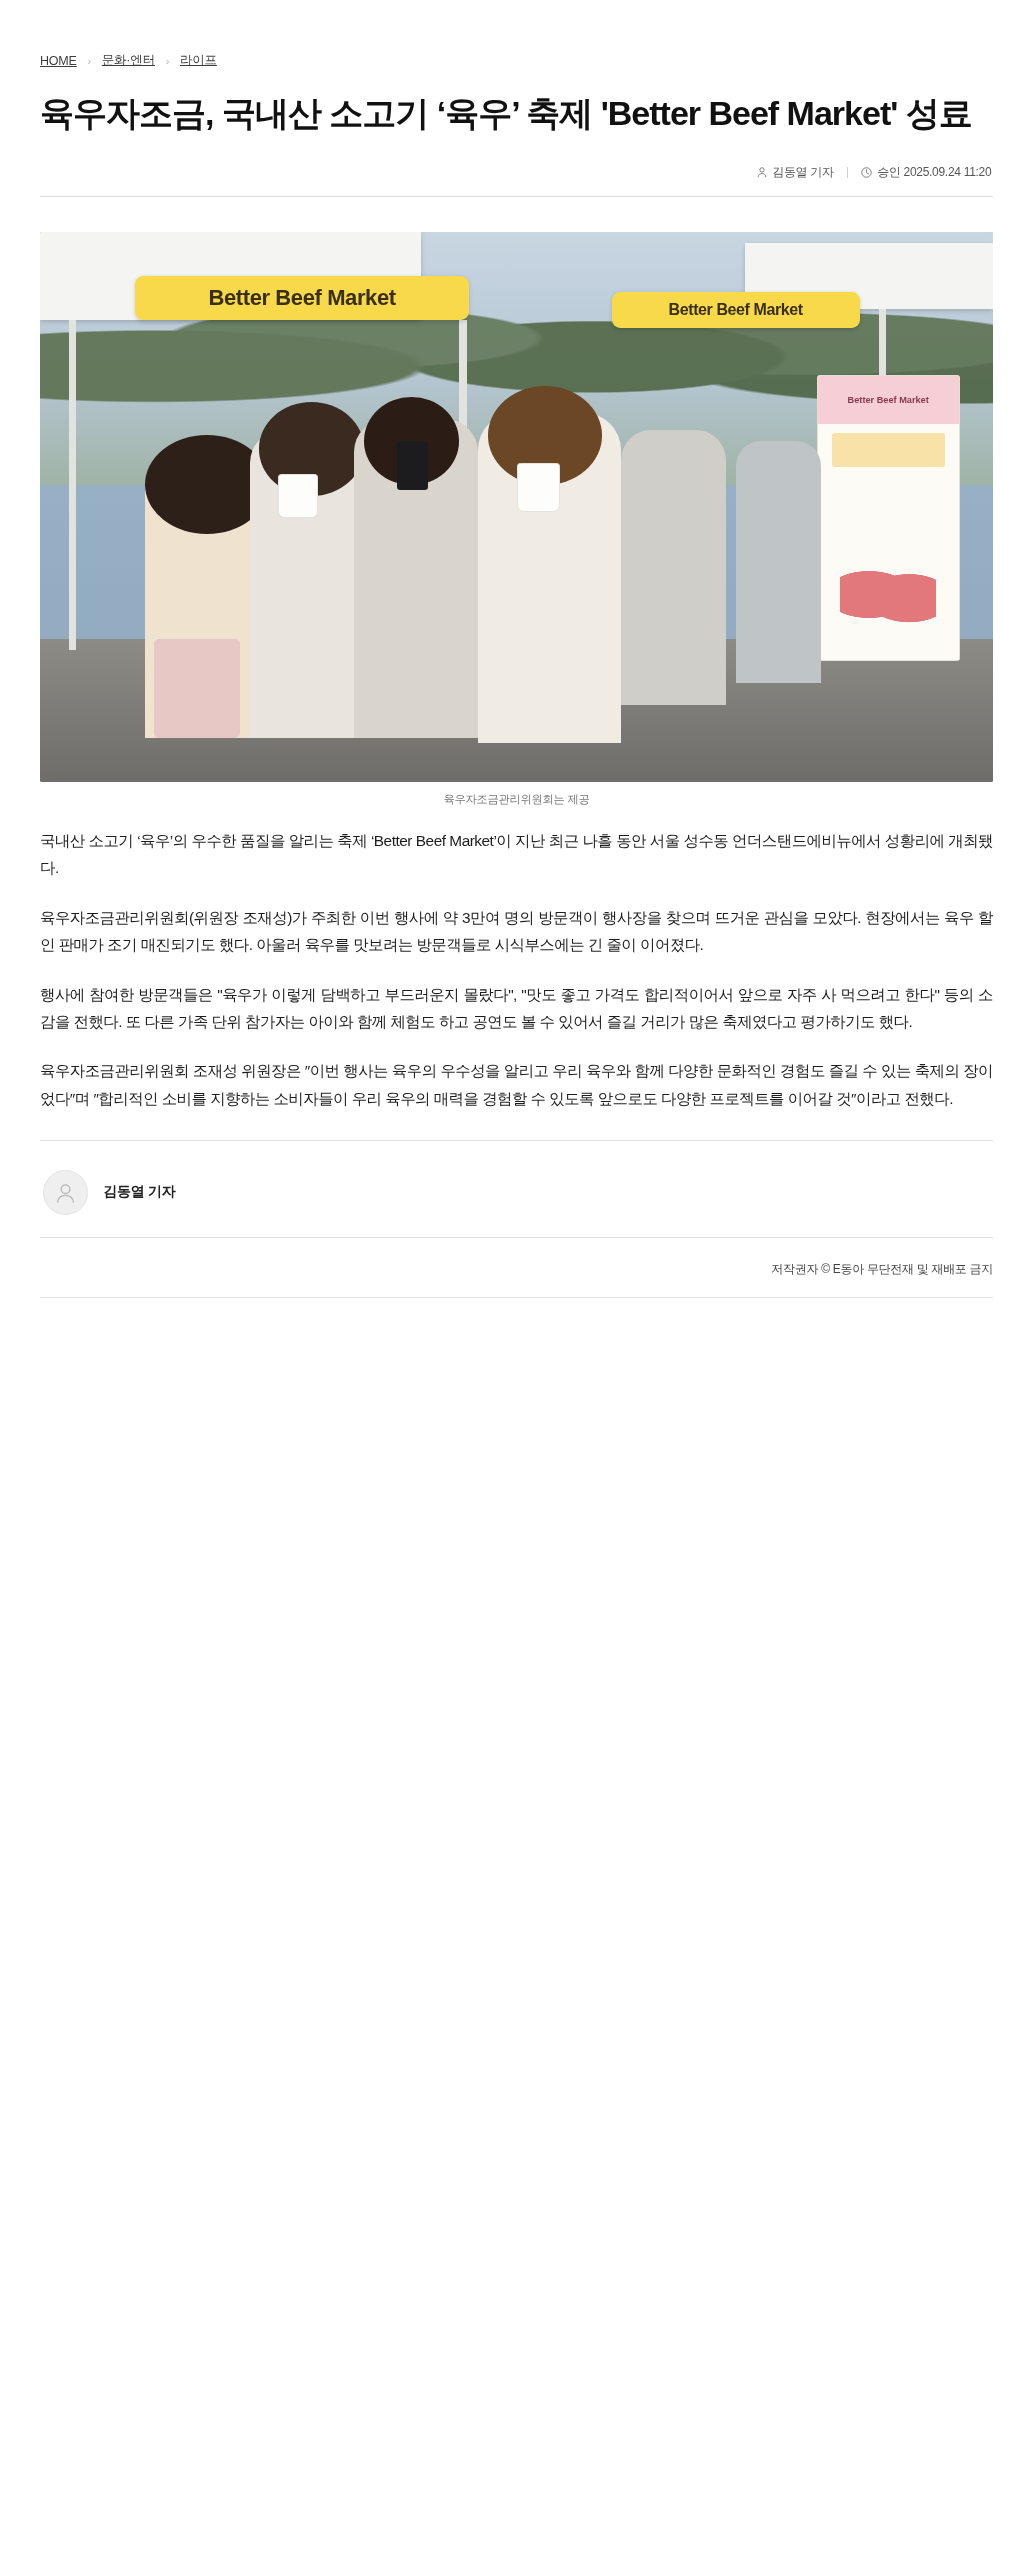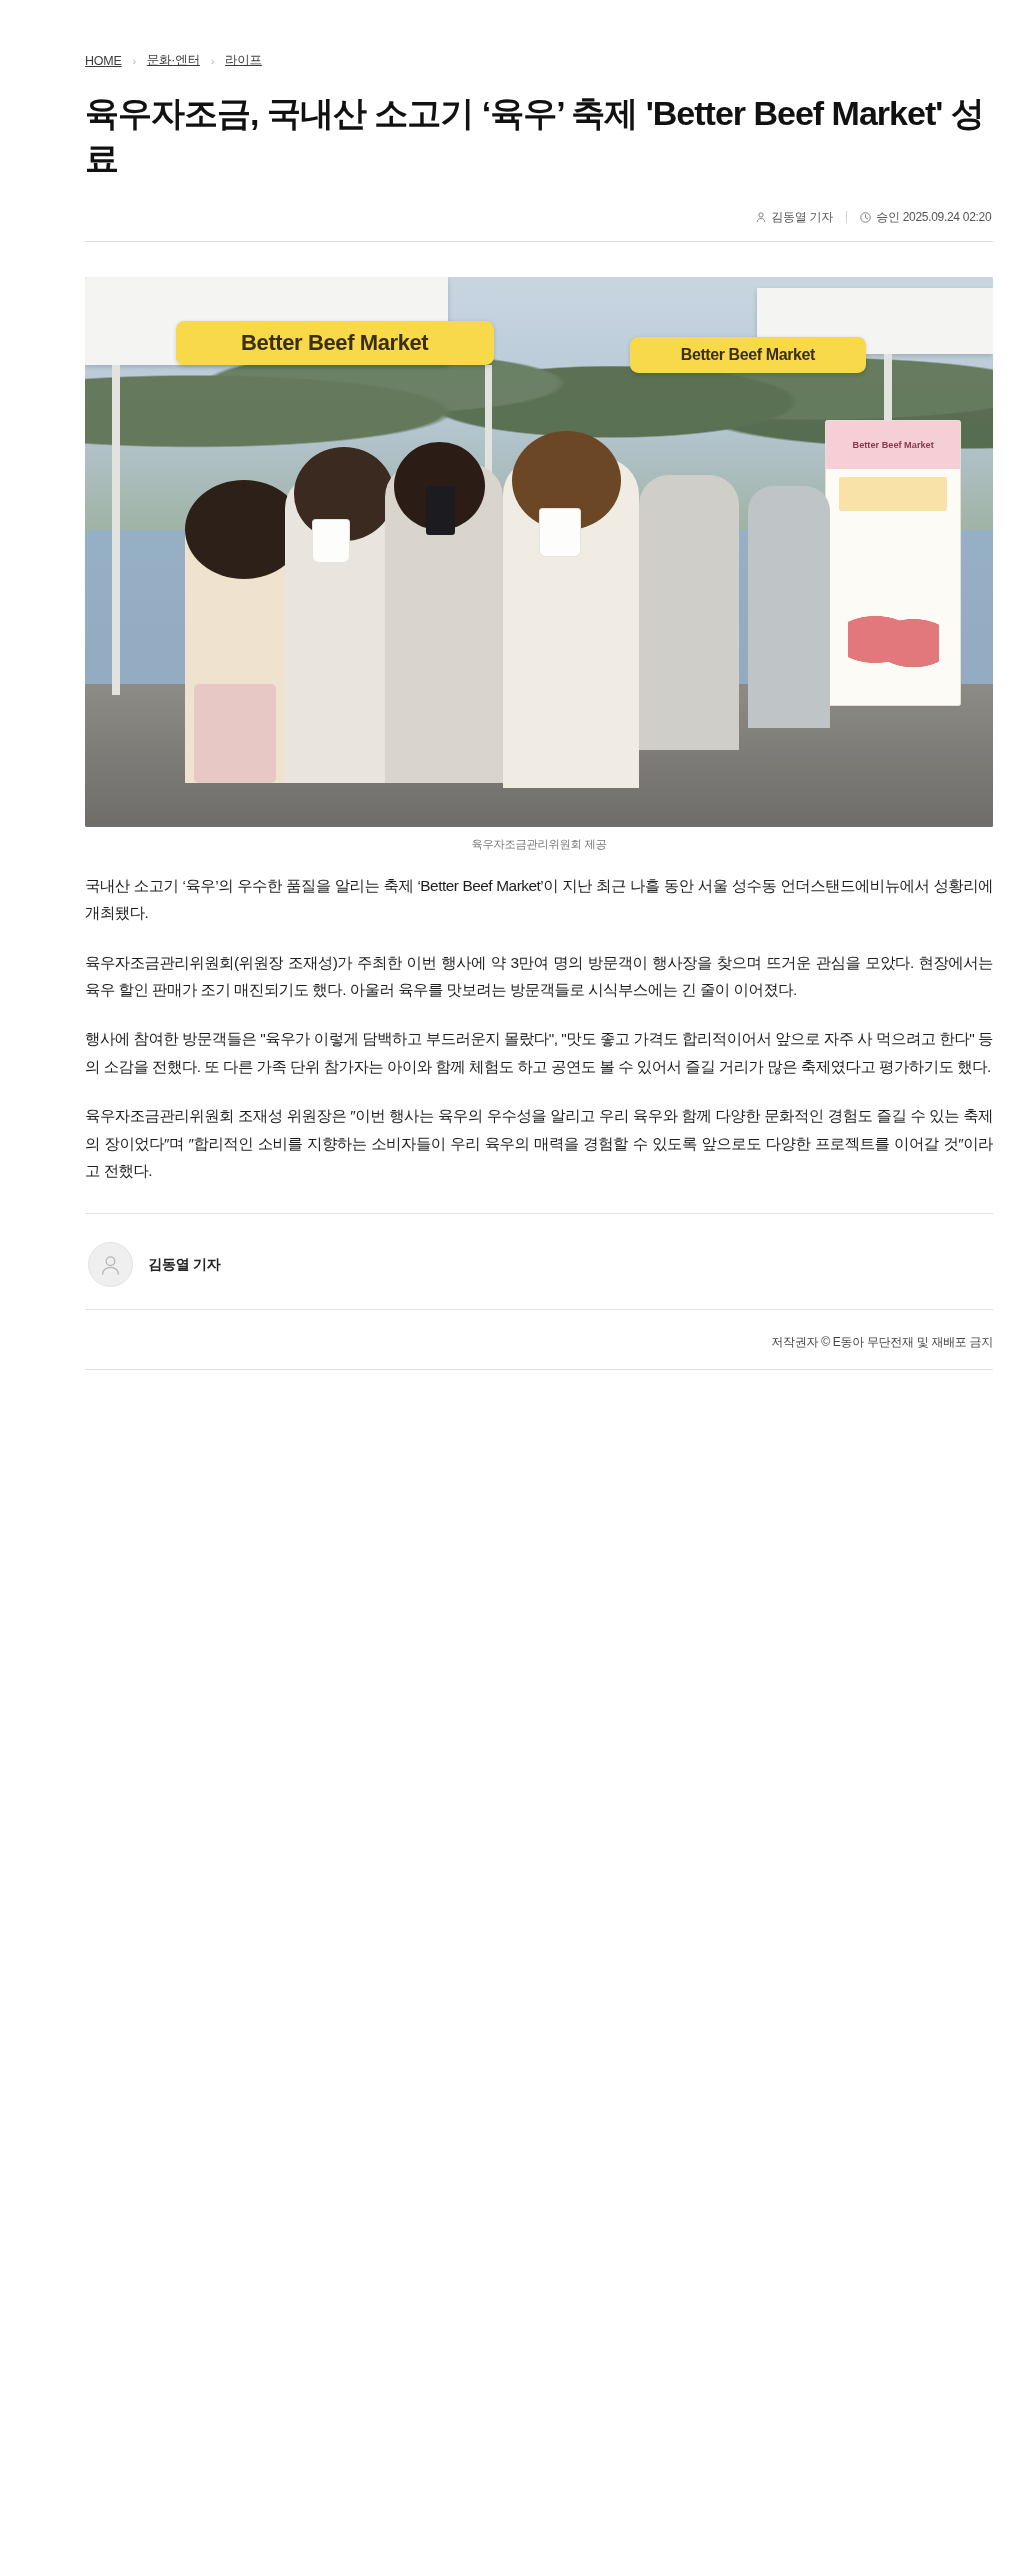--- a/index.html
+++ b/index.html
@@ -8,21 +8,20 @@
     padding: 0;
     background: #e9e9e9;
     font-family: "Liberation Sans", sans-serif;
   }
   .page {
     width: 1033px;
     min-height: 2576px;
     margin: 0 auto;
     background: #ffffff;
     position: relative;
-    padding-left: 45px;
   }
   .content {
     padding: 0 40px;
   }
 
   
   .breadcrumb {
     display: flex;
     align-items: center;
     gap: 8.3px;
@@ -288,21 +287,21 @@
         <span>김동열 기자</span>
       </span>
       <span class="divider"></span>
       <span class="item">
         <span class="mini-icon">
           <svg width="11" height="11" viewBox="0 0 13 13">
               <circle cx="6.5" cy="6.5" r="5.6" fill="none" stroke="#777" stroke-width="1.1"></circle>
               <path d="M6.5 3.3V6.7l2.5 1.5" fill="none" stroke="#777" stroke-width="1.1" stroke-linecap="round"></path>
             </svg>
         </span>
-        <span>승인 2025.09.24 02:20</span>
+        <span>승인 2025.09.24 11:20</span>
       </span>
     </div>
 
     <hr class="rule">
 
     <figure class="figure">
       <div class="photo">
         <div class="ph-sky"></div>
         <div class="ph-trees"></div>
         <div class="ph-ground"></div>
@@ -331,21 +330,21 @@
         <div class="person p4"></div>
         <div class="p4-hair"></div>
         <div class="person p5"></div>
         <div class="person p6"></div>
 
         <div class="cup cup-a"></div>
         <div class="cup cup-b"></div>
         <div class="phone"></div>
         <div class="bag"></div>
       </div>
-      <figcaption class="figcap">육우자조금관리위원회 제공</figcaption>
+      <figcaption class="figcap">육우자조금관리위원회는 제공</figcaption>
     </figure>
 
     <div class="body">
       <p class="lead">국내산 소고기 ‘육우’의 우수한 품질을 알리는 축제 ‘Better Beef Market’이 지난 최근 나흘 동안 서울 성수동 언더스탠드에비뉴에서 성황리에 개최됐다.</p>
       <p>육우자조금관리위원회(위원장 조재성)가 주최한 이번 행사에 약 3만여 명의 방문객이 행사장을 찾으며 뜨거운 관심을 모았다. 현장에서는 육우 할인 판매가 조기 매진되기도 했다. 아울러 육우를 맛보려는 방문객들로 시식부스에는 긴 줄이 이어졌다.</p>
       <p>행사에 참여한 방문객들은 "육우가 이렇게 담백하고 부드러운지 몰랐다", "맛도 좋고 가격도 합리적이어서 앞으로 자주 사 먹으려고 한다" 등의 소감을 전했다. 또 다른 가족 단위 참가자는 아이와 함께 체험도 하고 공연도 볼 수 있어서 즐길 거리가 많은 축제였다고 평가하기도 했다.</p>
       <p>육우자조금관리위원회 조재성 위원장은 ″이번 행사는 육우의 우수성을 알리고 우리 육우와 함께 다양한 문화적인 경험도 즐길 수 있는 축제의 장이었다″며 ″합리적인 소비를 지향하는 소비자들이 우리 육우의 매력을 경험할 수 있도록 앞으로도 다양한 프로젝트를 이어갈 것″이라고 전했다.</p>
     </div>
 
     <hr class="author-rule">

